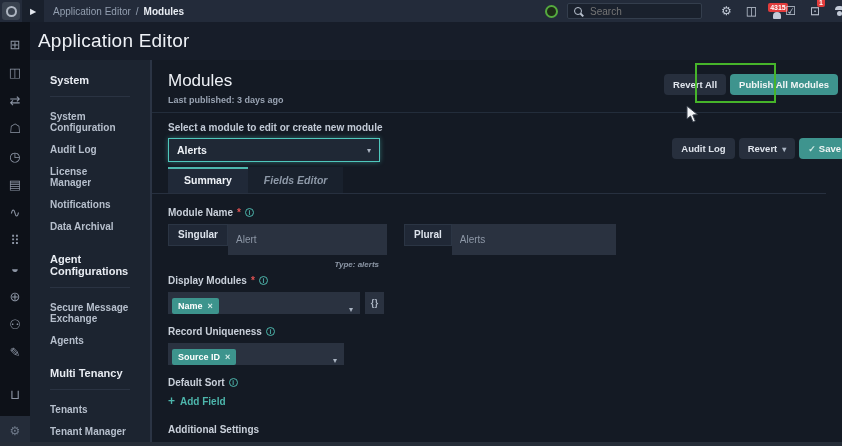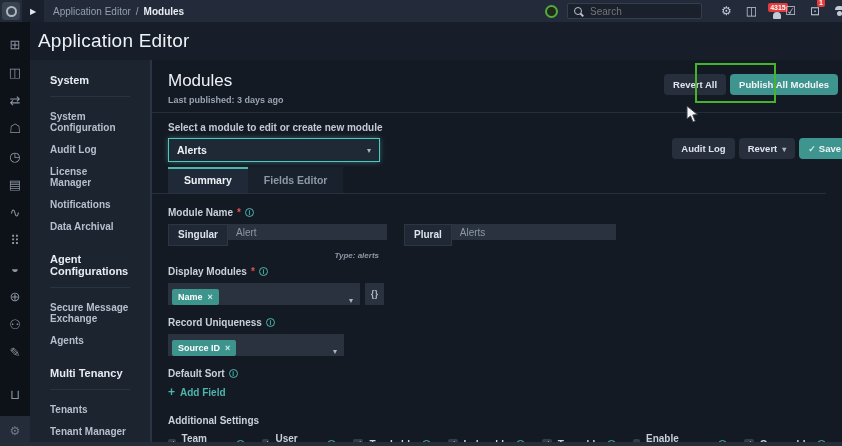--- a/index.html
+++ b/index.html
@@ -81,31 +81,31 @@
   .m-body { padding:9px 16px 0; position:relative; }
   .sel-label { font-size:10px; font-weight:600; color:#c2cad6; margin-bottom:5px; }
   .select { width:212px; height:24px; background:#1f2835; border:1px solid #4fc8bd;
     box-shadow:0 0 5px rgba(79,200,189,.45); display:flex; align-items:center; padding:0 8px; }
   .select .val { font-size:10.5px; font-weight:700; color:#edf1f6; }
   .select .caret { margin-left:auto; }
 
   .tabs { margin:5px 0 0 -16px; padding-left:16px; border-bottom:1px solid #27303f; display:flex; }
   .tab { font-size:10.5px; padding:7px 16px; }
   .tab.active { background:#202938; border-top:2px solid #4db6ac; padding-top:5px; font-weight:700; color:#eef2f7; }
-  .tab.inactive { background:#19212d; font-weight:600; color:#8e99a8; }
+  .tab.inactive { background:#19212d; font-weight:600; color:#8e99a8;font-style:italic; }
 
   .form { padding-top:13px; }
   .f-label { font-size:10px; font-weight:700; color:#c9d0da; display:flex; gap:4px; align-items:center; margin-bottom:6px; }
   .req { color:#e05252; }
   .info { display:inline-block; width:9px; height:9px; border:1px solid #4db6ac; border-radius:50%;
     color:#4db6ac; font-size:6.5px; line-height:7px; text-align:center; font-weight:700; flex:none; }
   .name-row { display:flex; }
   .lblbox { background:#202836; border:1px solid #2b3544; height:22px; line-height:20px;
     padding:0 9px; font-size:10px; font-weight:700; color:#dde3ec; }
-  .inputbox { background:#2a3240; border:none; outline:none; height:16px; padding:0 8px;
+  .inputbox { background:#2a3240; border:none; outline:none; height:31px; padding:0 8px;
     font-size:10px; color:#8d97a6; font-family:"Liberation Sans", sans-serif; }
   .w-sing { width:159px; } .w-plur { width:164px; }
   .gap17 { width:17px; }
   .type-hint { width:211px; text-align:right; font-size:8px; font-style:italic; font-weight:700;
     color:#8d97a6; margin-top:5px; }
   .ms-row { display:flex; }
   .multiselect { height:22px; background:#2a3240; display:flex; align-items:flex-end; padding:0 7px 0 4px; }
   .ms-w1 { width:192px; } .ms-w2 { width:176px; }
   .chip { background:#3d948d; color:#fff; font-size:9px; font-weight:700; padding:3px 6px;
     border-radius:2px; display:flex; gap:5px; align-items:center; }

